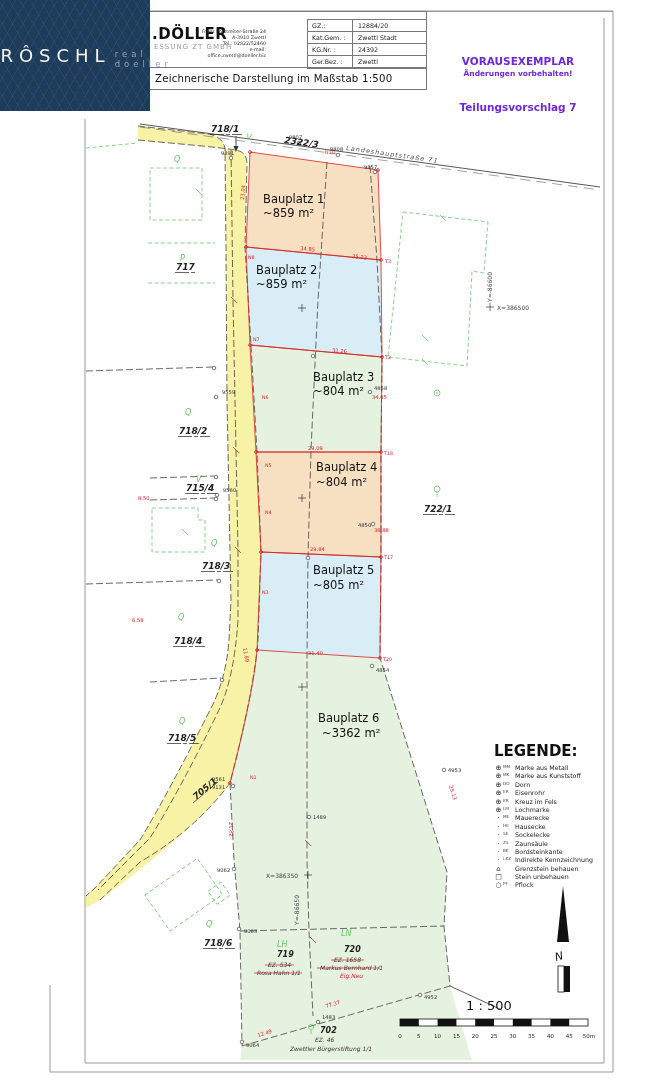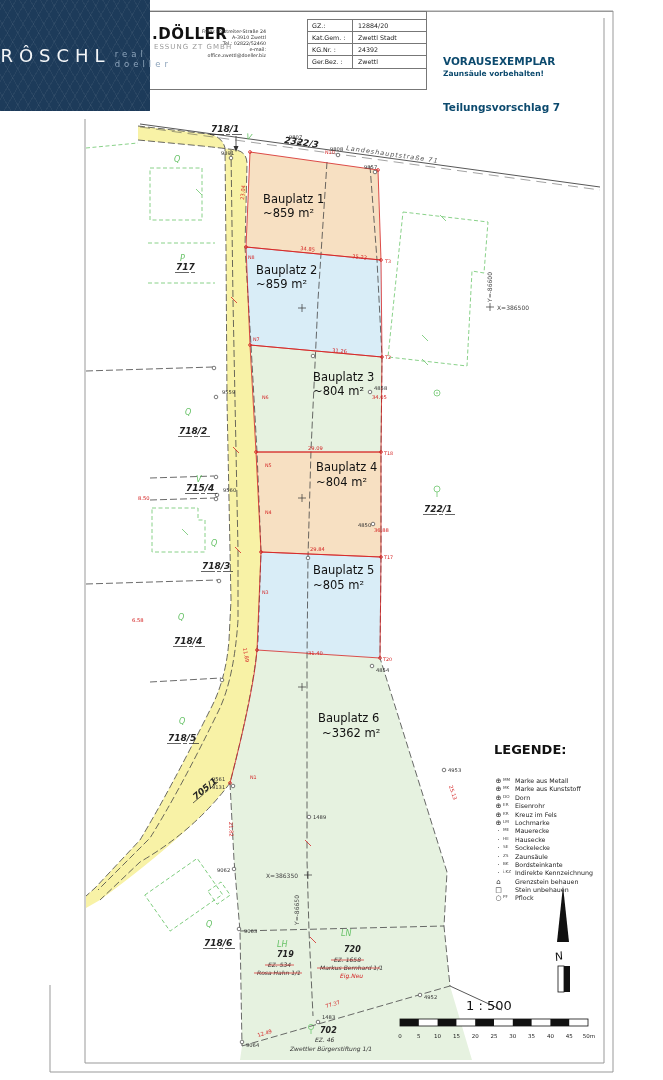--- a/index.html
+++ b/index.html
@@ -22,27 +22,27 @@
   .tb .addr{position:absolute;right:160px;top:17px;width:72px;text-align:right;font-size:4.8px;line-height:6px;color:#333;}
   .tb .tbl{position:absolute;left:157px;top:7px;width:119px;height:48px;border:1px solid #777;border-right:none;}
   .tb .row{display:flex;height:12px;border-bottom:1px solid #777;box-sizing:border-box;}
   .tb .row:last-child{border-bottom:none;}
   .tb .cl{width:45px;border-right:1px solid #777;box-sizing:border-box;font-size:6.3px;padding:2px 0 0 4px;}
   .tb .cv{flex:1;font-size:6.3px;padding:2px 0 0 5px;}
   .tb .subtitle{position:absolute;left:0;bottom:0;width:100%;height:22px;border-top:1px solid #777;box-sizing:border-box;
       font-size:10.2px;color:#111;padding:5px 0 0 5px;letter-spacing:.2px;}
   .topline{left:426px;top:11px;width:187px;height:0;border-top:1px solid #999;z-index:5;}
   
-  .notices{left:443px;top:55px;width:150px;text-align:left;z-index:10;color:#0c4a6e;}
+  .notices{left:443px;top:55px;width:150px;text-align:center;z-index:10;color:#6d28d9;}
   .notices .l1{font-size:10.5px;font-weight:bold;}
   .notices .l2{font-size:7.5px;font-weight:bold;margin-top:2px;}
   .notices .l3{font-size:10.5px;font-weight:bold;margin-top:23px;}
   
   .legend{left:494px;top:742px;width:125px;z-index:10;}
-  .legend .lt{font-size:13px;font-weight:bold;color:#111;margin-bottom:20px;}
+  .legend .lt{font-size:15px;font-weight:bold;color:#111;margin-bottom:4px;}
   .legend .li{display:flex;align-items:baseline;height:8.4px;font-size:6.3px;color:#222;}
   .legend .sym{width:9px;font-size:7px;text-align:center;}
   .legend .code{width:12px;font-size:4.2px;color:#444;position:relative;top:-2px;}
   
   svg{position:absolute;left:0;top:0;z-index:1;}
   svg text{font-family:"DejaVu Sans","Liberation Sans",sans-serif;}
   .lbl{fill:#222;font-style:italic;font-weight:bold;font-size:9px;}
   .lbl2{fill:#222;font-style:italic;font-weight:bold;font-size:8px;}
   .bp{fill:#111;font-size:11.5px;}
   .pt{fill:#333;font-size:5.2px;}
@@ -402,25 +402,26 @@
     </div>
     <div class="row">
       <div class="cl">KG.Nr. :</div>
       <div class="cv">24392</div>
     </div>
     <div class="row">
       <div class="cl">Ger.Bez. :</div>
       <div class="cv">Zwettl</div>
     </div>
   </div>
+  <div class="subtitle">Zeichnerische Darstellung im Maßstab 1:500</div>
 </div>
 
 <div class="abs notices">
   <div class="l1">VORAUSEXEMPLAR</div>
-  <div class="l2">Zaunsäule vorbehalten!</div>
+  <div class="l2">Änderungen vorbehalten!</div>
   <div class="l3">Teilungsvorschlag 7</div>
 </div>
 
 <div class="abs legend">
   <div class="lt">LEGENDE:</div>
   <div class="li">
       <span class="sym">⊕</span>
       <span class="code">MM</span>
       <span>Marke aus Metall</span>
     </div>

